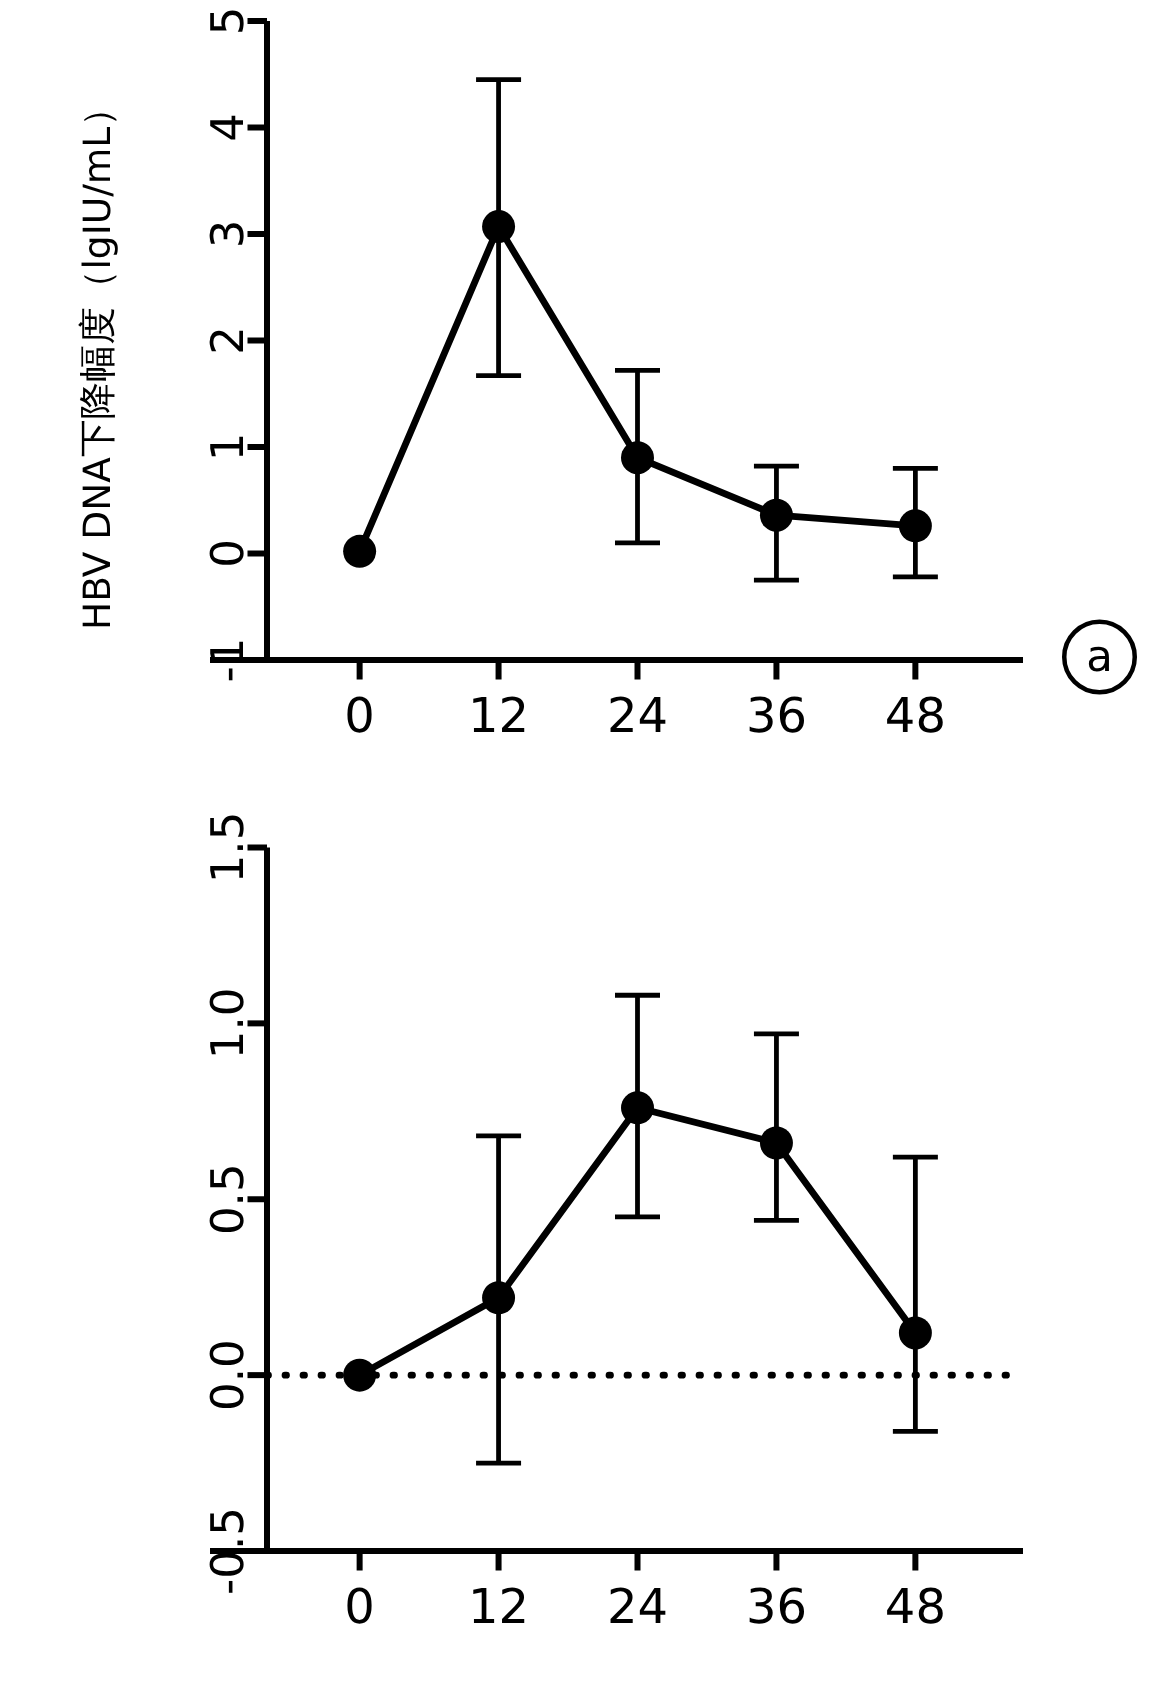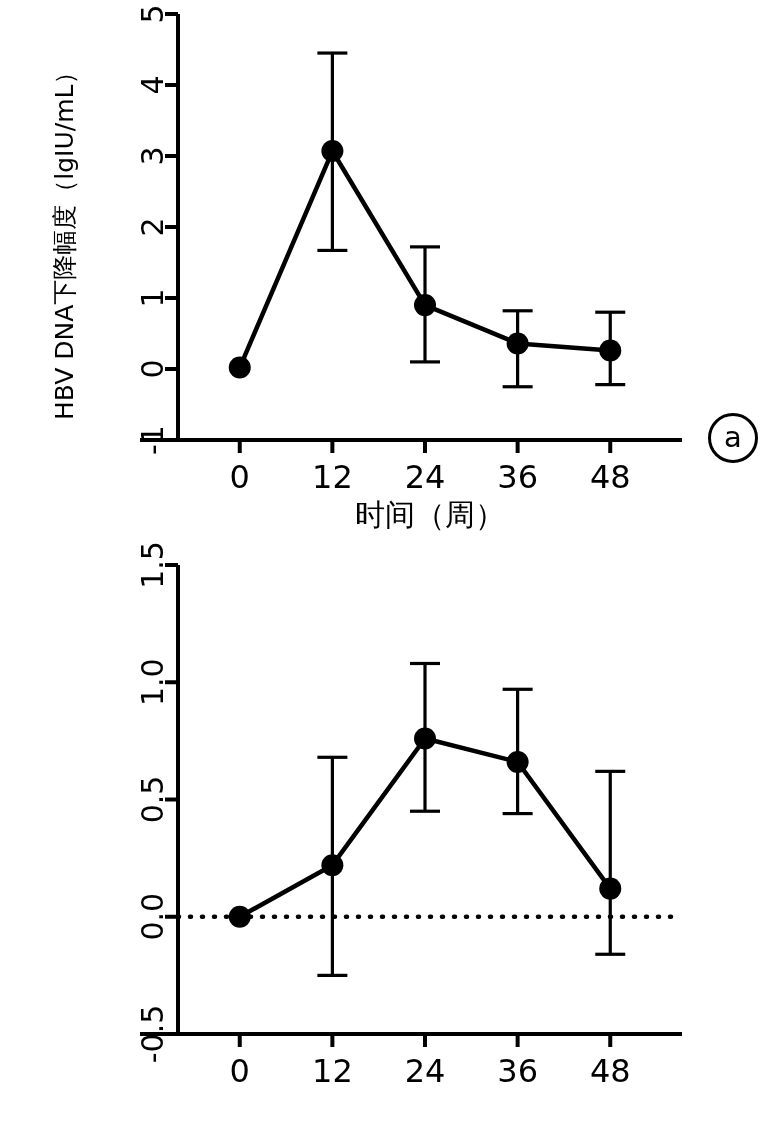--- a/index.html
+++ b/index.html
@@ -144,21 +144,20 @@
       </g>
       <circle cx="239.75" cy="367.58" r="11" class="marker"></circle>
       <circle cx="332.375" cy="151.02999999999997" r="11" class="marker"></circle>
       <circle cx="425" cy="305.1" r="11" class="marker"></circle>
       <circle cx="517.625" cy="343.44" r="11" class="marker"></circle>
       <circle cx="610.25" cy="350.54" r="11" class="marker"></circle>
     </svg>
 
   <div class="y-axis-title" id="ytitle-a" style="left: 48px; top: 420px;">HBV DNA下降幅度（lgIU/mL）</div>
 
-  <div class="x-axis-title" id="xtitle-a" style="left: 170px; top: 495px; width: 520px;">时间（周）</div>
 
   <div class="panel-tag" style="left: 708px; top: 413px;">a</div>
 </div>
 
 <div class="panel" id="panel-b">
   <svg class="plot-svg" id="svg-b" width="783" height="593">
       <line x1="178" y1="494" x2="178" y2="25" class="axis-line"></line>
       <line x1="140" y1="494" x2="682" y2="494" class="axis-line"></line>
       <line x1="165" y1="494" x2="178" y2="494" class="tick"></line>
       <text x="154" y="494" text-anchor="middle" dominant-baseline="middle" transform="rotate(-90 154 494)" class="ytick-label">-0.5</text>

